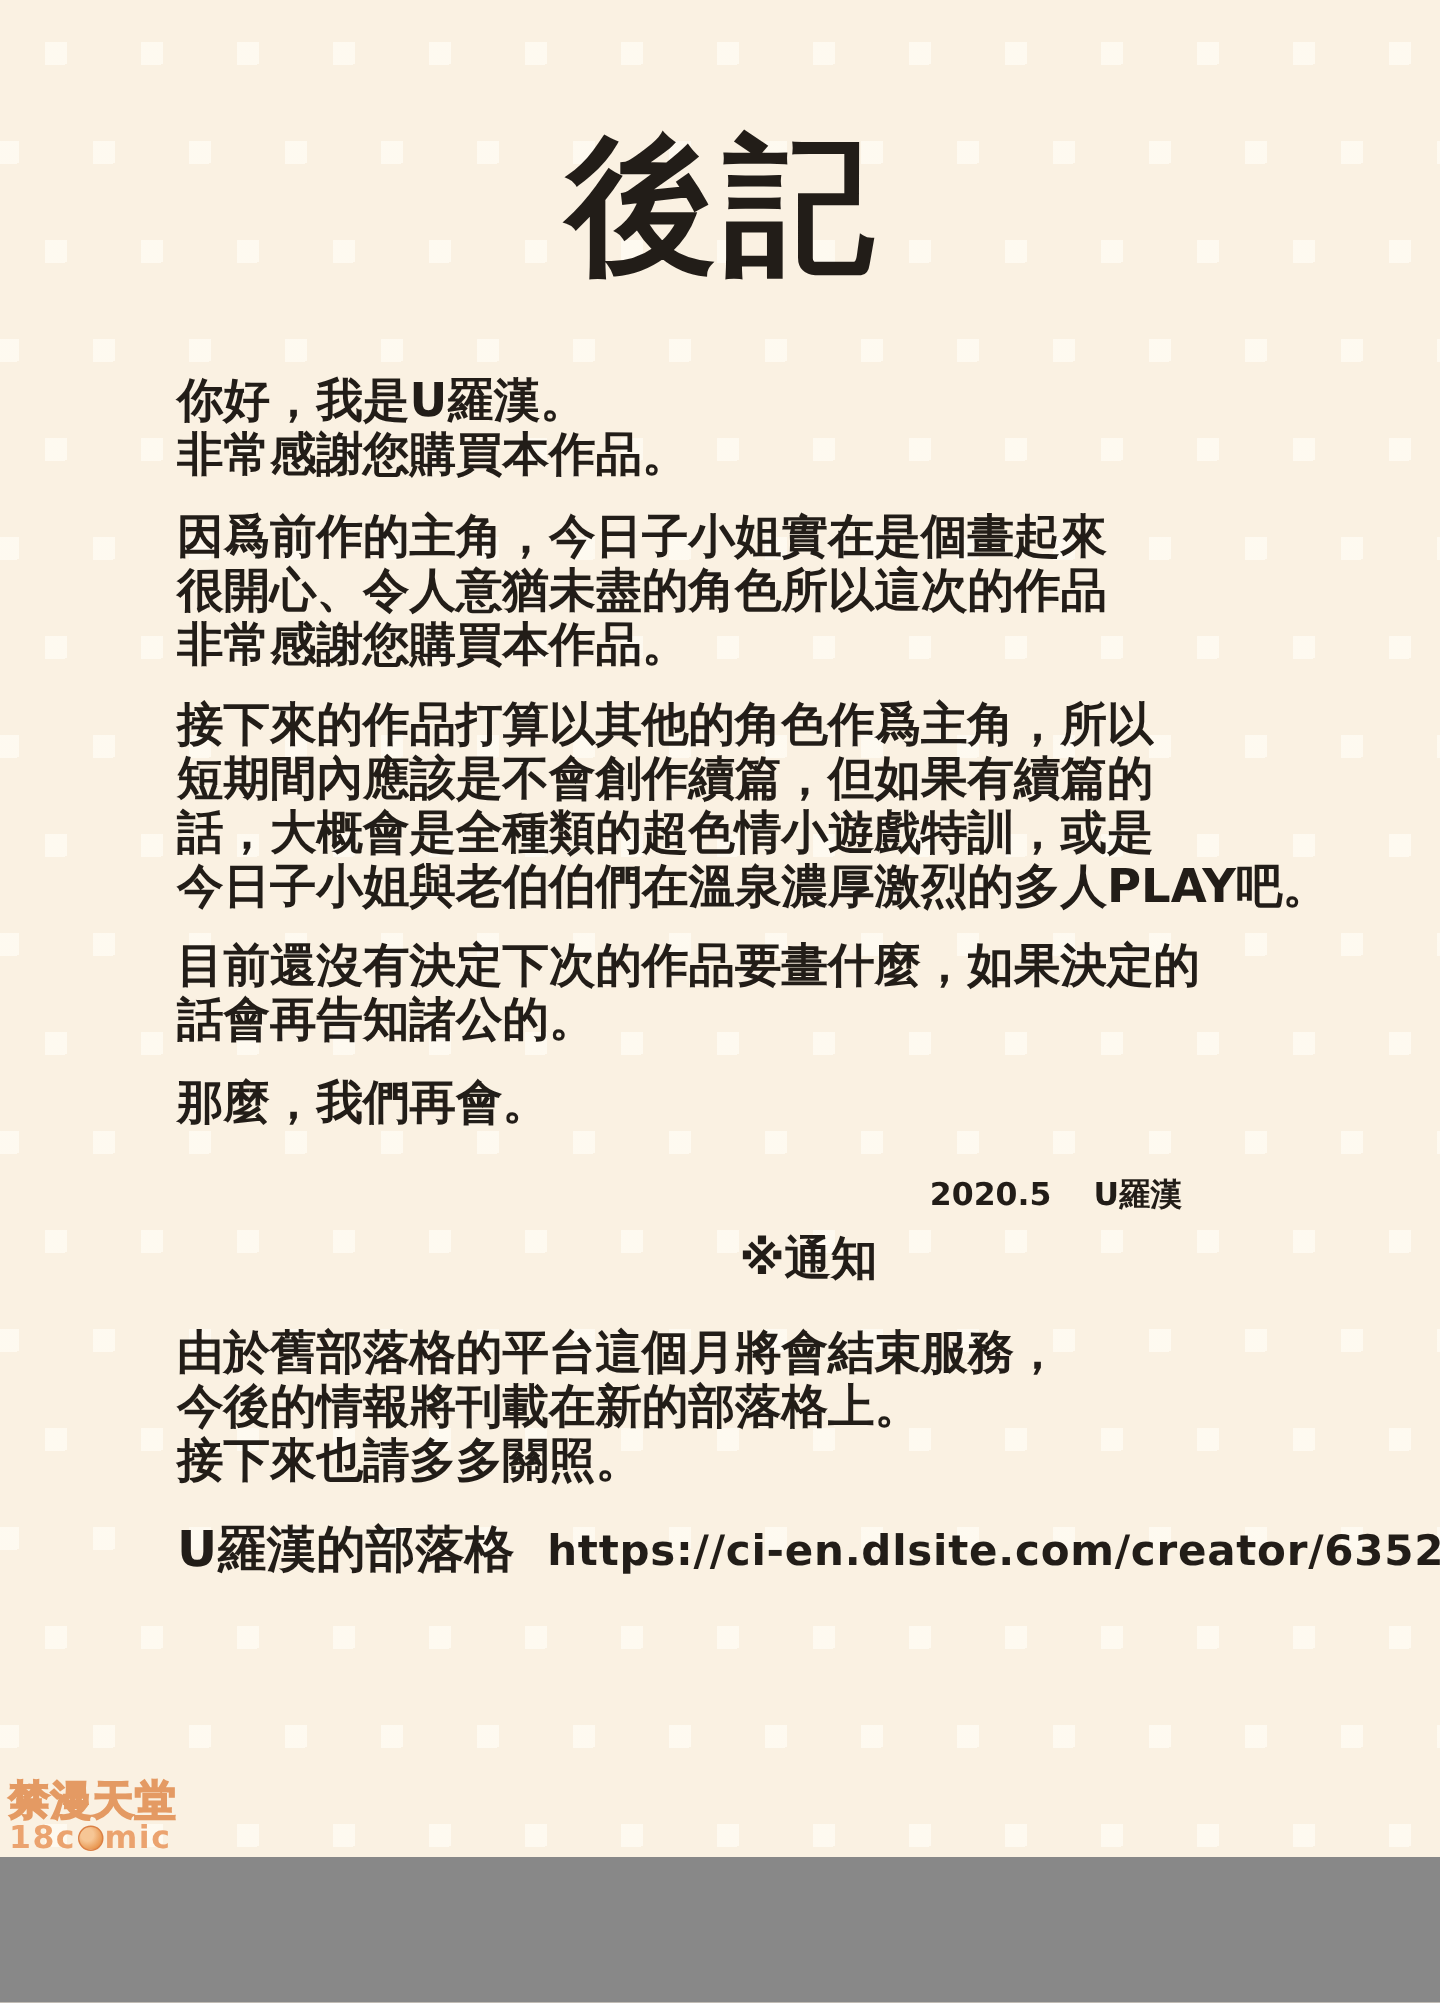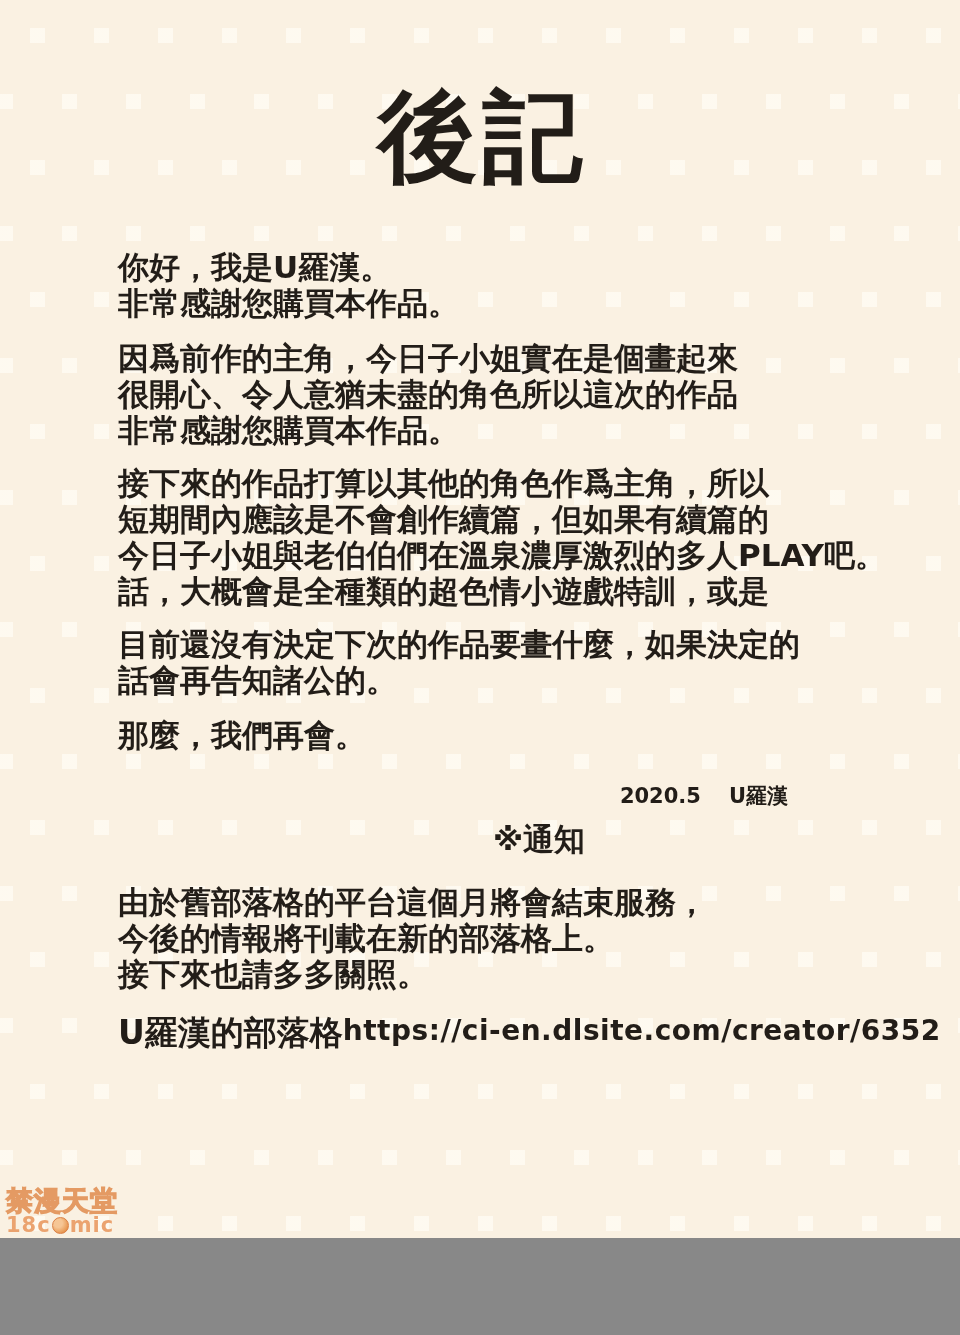--- a/index.html
+++ b/index.html
@@ -50,21 +50,22 @@
     font-size:21px;
     font-weight:700;
     line-height:36px;
     white-space:nowrap;
   }
   .signature .date{margin-right:28px;}
   .notice-heading{margin:0 0 27px 0;text-align:center;}
   .notice-body{margin:0 0 22px 0;}
   .blog-line{
     display:flex;
-    align-items:flex-start;
+    align-items:center;
+    gap:22px;
   }
   .blog-label{
     font-size:33px;
     font-weight:700;
     line-height:38px;
     white-space:nowrap;
   }
   .blog-url{
     font-size:28px;
     font-weight:700;
@@ -123,22 +124,22 @@
 
     <div class="para2">
       <div class="line">因爲前作的主角，今日子小姐實在是個畫起來</div>
       <div class="line">很開心、令人意猶未盡的角色所以這次的作品</div>
       <div class="line">非常感謝您購買本作品。</div>
     </div>
 
     <div class="para3">
       <div class="line">接下來的作品打算以其他的角色作爲主角，所以</div>
       <div class="line">短期間內應該是不會創作續篇，但如果有續篇的</div>
+      <div class="line">話，大概會是全種類的超色情小遊戲特訓，或是</div>
       <div class="line">今日子小姐與老伯伯們在溫泉濃厚激烈的多人PLAY吧。</div>
-      <div class="line">話，大概會是全種類的超色情小遊戲特訓，或是</div>
     </div>
 
     <div class="para4">
       <div class="line">目前還沒有決定下次的作品要畫什麼，如果決定的</div>
       <div class="line">話會再告知諸公的。</div>
     </div>
 
     <div class="para5">
       <div class="line">那麼，我們再會。</div>
     </div>

